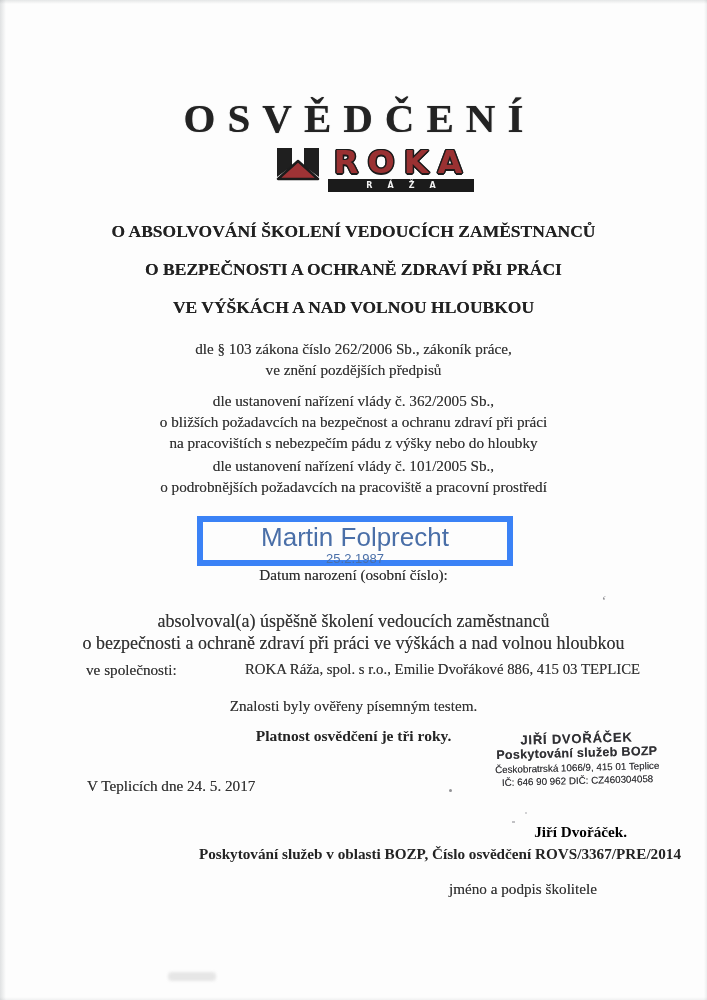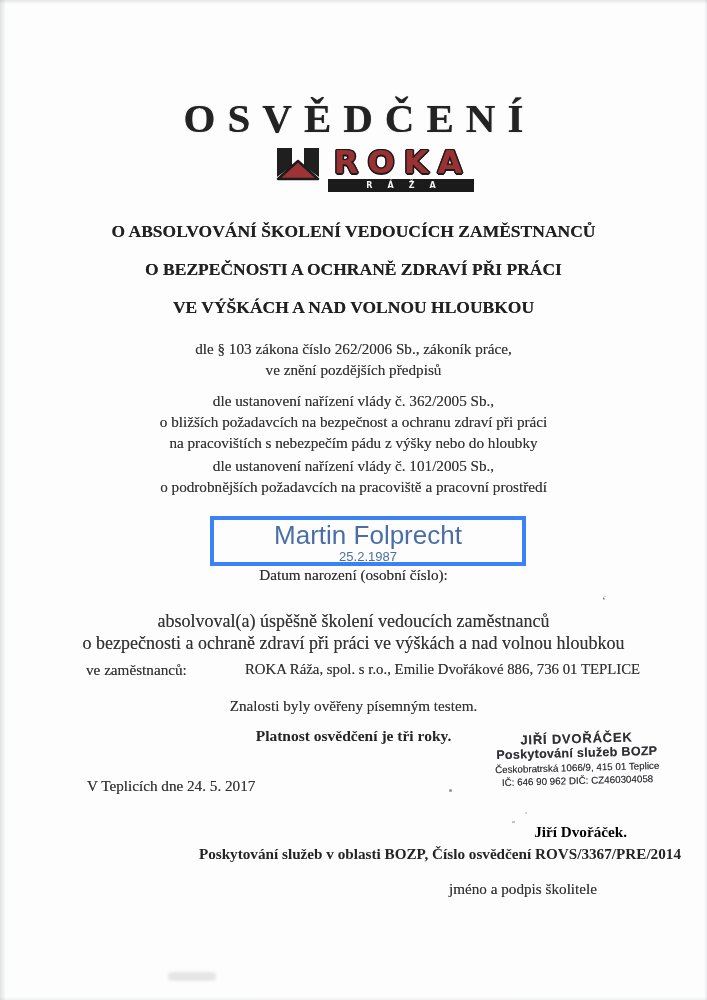--- a/index.html
+++ b/index.html
@@ -54,22 +54,22 @@
 
   
   .legal{position:absolute;left:0;width:100%;text-align:center;
     font-size:15.2px;line-height:21px;color:#333;}
   .legal.p1{top:338px;}
   .legal.p2{top:390px;}
   .legal.p3{top:455px;}
 
   
   .name-box{position:absolute;top:516px;left:197px;width:316px;height:50px;
-    border:4px solid #3b82f6;box-sizing:border-box;text-align:center;
-    font-family:"Liberation Sans",sans-serif;margin-left:13px;}
+    border:6px solid #3b82f6;box-sizing:border-box;text-align:center;
+    font-family:"Liberation Sans",sans-serif;}
   .holder-name{font-size:26px;line-height:29px;margin-top:1px;}
   .holder-date{font-size:13px;line-height:14px;}
   .field-label{position:absolute;top:566px;left:0;width:100%;text-align:center;
     font-size:15.2px;color:#2f2f2f;}
 
   
   .completion{position:absolute;top:611px;left:0;width:100%;text-align:center;
     font-size:18px;line-height:21.5px;color:#333;}
   .company-label{position:absolute;top:661px;left:86px;font-size:15.2px;color:#333;}
   .company-value{position:absolute;top:661px;left:245px;font-size:14.8px;color:#333;}
@@ -145,22 +145,22 @@
     <div class="holder-name" style="color: rgb(74, 111, 168);">Martin Folprecht</div>
     <div class="holder-date" style="color: rgb(74, 111, 168);">25.2.1987</div>
   </div>
   <div class="field-label soft">Datum narození (osobní číslo):</div>
 
   <div class="completion soft">
     <div>absolvoval(a) úspěšně školení vedoucích zaměstnanců</div>
     <div>o bezpečnosti a ochraně zdraví při práci ve výškách a nad volnou hloubkou</div>
   </div>
 
-  <div class="company-label soft">ve zaměstnanců:</div>
-  <div class="company-value soft">ROKA Ráža, spol. s r.o., Emilie Dvořákové 886, 736 01 TEPLICE</div>
+  <div class="company-label soft">ve společnosti:</div>
+  <div class="company-value soft">ROKA Ráža, spol. s r.o., Emilie Dvořákové 886, 415 03 TEPLICE</div>
 
   <div class="verification soft">Znalosti byly ověřeny písemným testem.</div>
   <div class="validity">Platnost osvědčení je tři roky.</div>
 
   <div class="stamp">
     <div class="stamp-l1">JIŘÍ DVOŘÁČEK</div>
     <div class="stamp-l2">Poskytování služeb BOZP</div>
     <div class="stamp-l3">Českobratrská 1066/9, 415 01 Teplice</div>
     <div class="stamp-l4">IČ: 646 90 962 DIČ: CZ460304058</div>
   </div>

